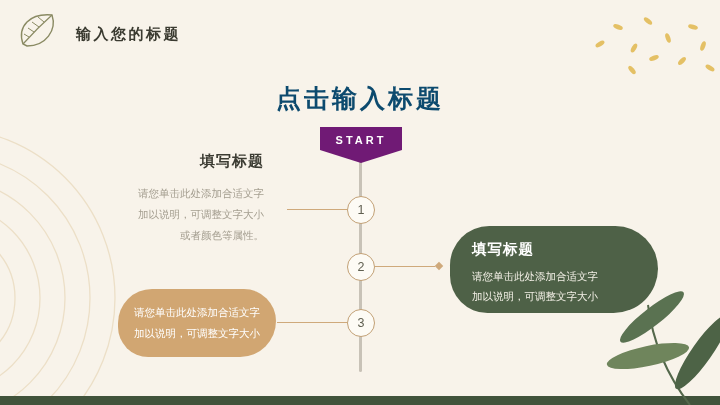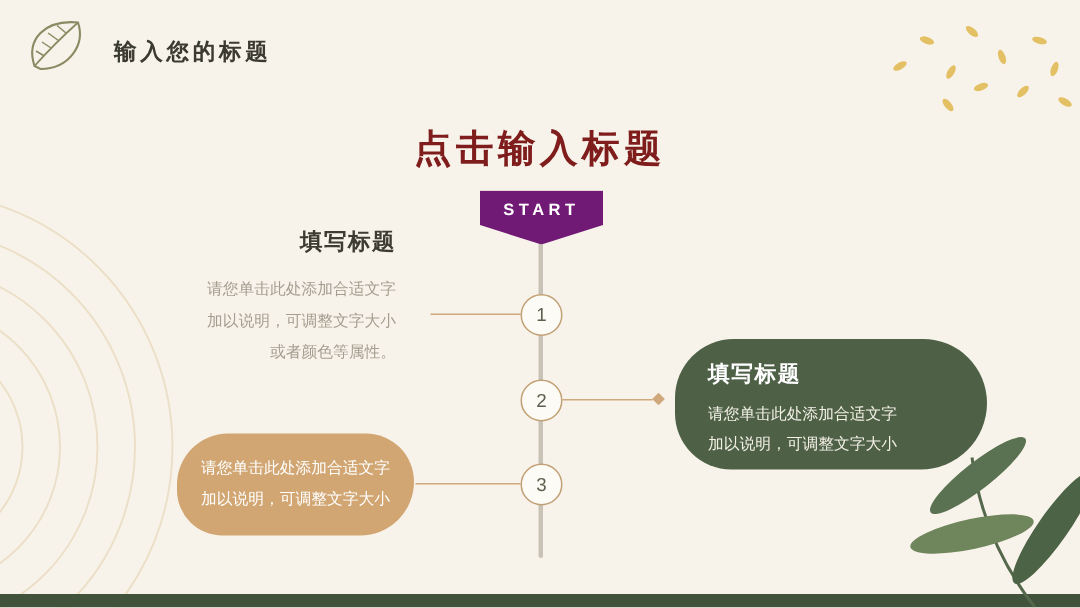--- a/index.html
+++ b/index.html
@@ -14,21 +14,21 @@
 
   
   .header-leaf{left:14px;top:8px;width:50px;height:46px;}
   .header-title{
     left:76px;top:25px;font-size:15px;font-weight:bold;color:#3a3a30;
     letter-spacing:2.5px;
   }
   
   .main-title{
     left:0;right:0;top:82px;text-align:center;
-    font-size:25px;font-weight:bold;color:#7f1d1d;letter-spacing:3px;
+    font-size:25px;font-weight:bold;color:#0c4a6e;letter-spacing:3px;
   }
   
   .start-flag{
     left:320px;top:127px;width:82px;height:36px;background:#701a75;
     clip-path:polygon(0 0,100% 0,100% 64%,50% 100%,0 64%);
     color:#ffffff;font-size:11px;font-weight:bold;letter-spacing:3px;
     text-align:center;padding-top:7px;box-sizing:border-box;
   }
   .timeline-line{
     left:359px;top:158px;width:3px;height:214px;background:#c8c2b7;border-radius:2px;

